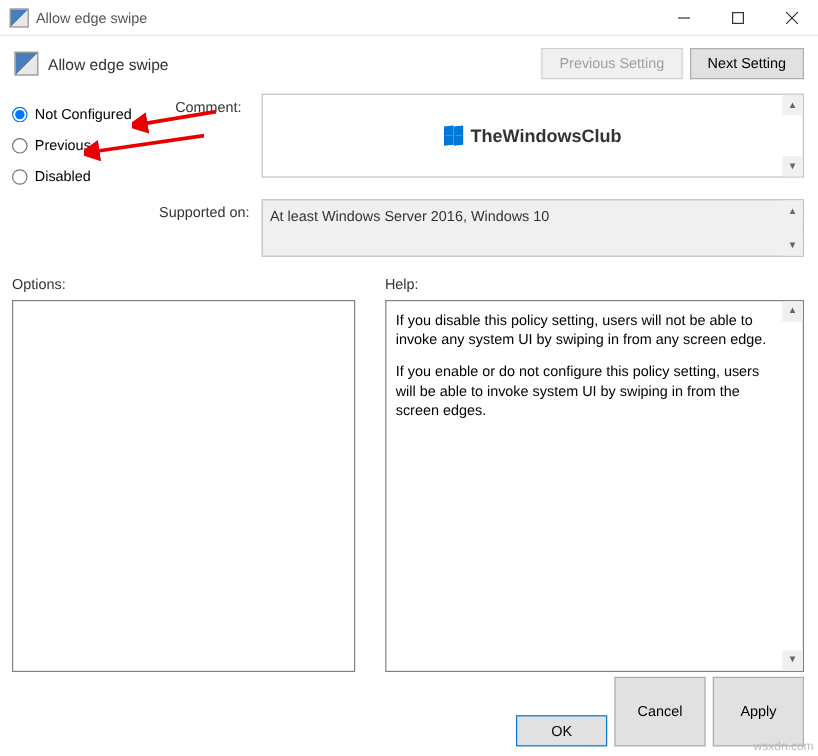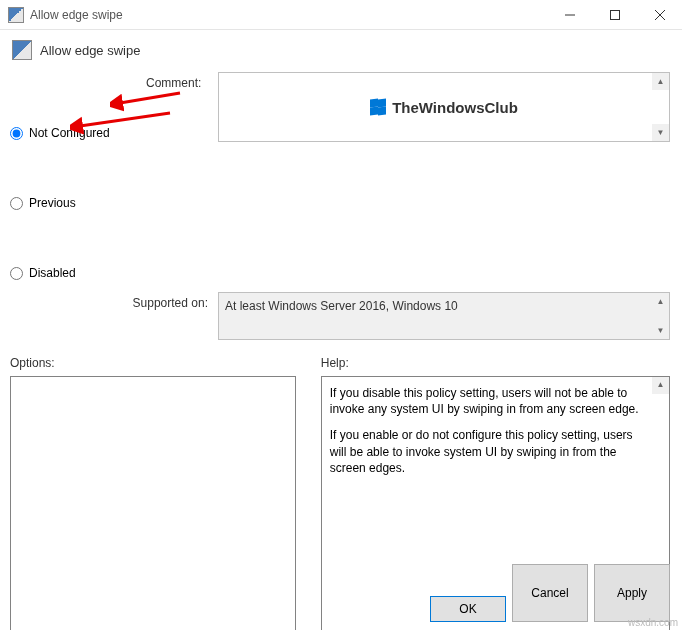--- a/index.html
+++ b/index.html
@@ -57,21 +57,21 @@
     .btn.disabled { color: #a0a0a0; background: #f0f0f0; border-color: #d0d0d0; cursor: default; }
     .config-row {
       display: flex;
       padding: 4px 12px 0 10px;
       align-items: flex-start;
     }
     .radio-column {
       width: 136px;
       padding-top: 4px;
     }
-    .radio-item { display: flex; align-items: center; padding: 6px 0; margin-top: 44px; }
+    .radio-item { display: flex; align-items: center; padding: 6px 0; }
     .radio-item input { margin-right: 6px; }
     .radio-item label { font-size: 12px; }
     .comment-label { width: 72px; padding-top: 4px; color: #333; }
     .comment-box {
       flex: 1;
       border: 1px solid #c0c0c0;
       height: 70px;
       background: #fff;
       position: relative;
       display: flex;
@@ -190,20 +190,24 @@
           <line x1="0" y1="0" x2="10" y2="10" stroke="#333" stroke-width="1"></line>
           <line x1="10" y1="0" x2="0" y2="10" stroke="#333" stroke-width="1"></line>
         </svg>
     </div>
   </div>
 </div>
 
 <div class="header-area">
   <div class="header-icon"></div>
   <div class="header-title">Allow edge swipe</div>
+  <div class="nav-buttons">
+    <button class="btn disabled">Previous Setting</button>
+    <button class="btn">Next Setting</button>
+  </div>
 </div>
 
 <div class="config-row">
   <div class="radio-column">
     <div class="radio-item">
       <input type="radio" name="state" checked="" style="">
       <label>Not Configured</label>
     </div>
     <div class="radio-item">
       <input type="radio" name="state" style="">

